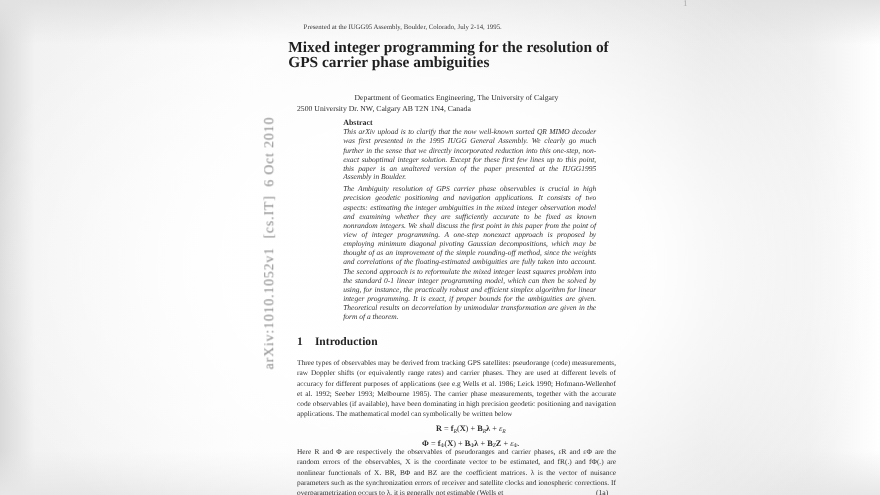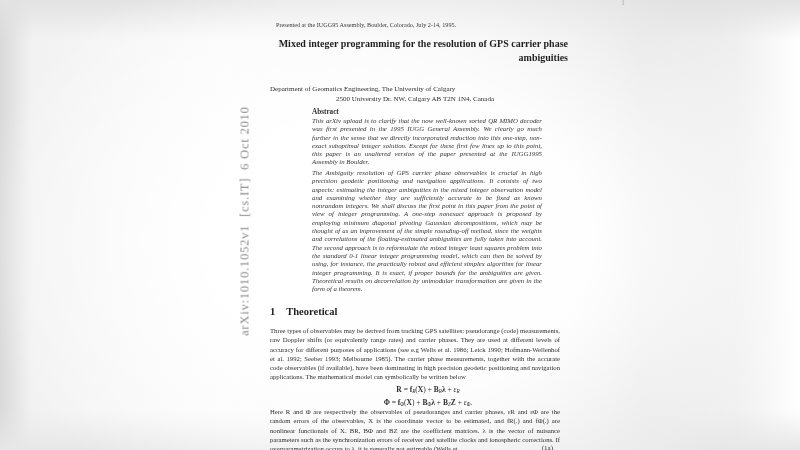--- a/index.html
+++ b/index.html
@@ -17,25 +17,25 @@
     white-space:pre;font-size:12.5px;letter-spacing:.8px;color:#8a8a8a;
     filter:blur(.5px);
   }
   .pageno{position:absolute;left:621px;top:-2px;font-size:8px;color:#aaa;}
   .paper{
     position:absolute;left:270px;top:0;width:290px;height:450px;
     color:#2e2e2e;filter:blur(.33px);
   }
   .blk{position:absolute;left:0;width:290px;}
   .note{top:21px;left:6px;font-size:6.2px;color:#3a3a3a;}
-  .title{top:37px;left:-8px;width:306px;text-align:right;font-weight:bold;font-size:10px;line-height:13.5px;color:#1f1f1f;}
+  .title{top:37px;left:-8px;width:306px;text-align:left;font-weight:bold;font-size:14px;line-height:13.5px;color:#1f1f1f;}
   .authors{top:74px;text-align:center;font-size:7px;}
   .authors span{margin:0 5px;}
-  .affil1{top:85px;font-size:7px;}
-  .affil2{top:95px;text-align:center;font-size:7px;}
+  .affil1{top:85px;text-align:center;font-size:7px;}
+  .affil2{top:95px;font-size:7px;}
   .abs-head{top:108px;left:42px;width:230px;font-weight:bold;font-size:7.2px;font-family:Liberation Serif, serif;}
   .abs{left:42px;width:230px;font-style:italic;font-size:6.8px;line-height:8.3px;text-align:justify;color:#333;}
   .abs-p1{top:117px;}
   .abs-p2{top:169px;}
   .sec-head{top:306px;font-weight:bold;font-size:10.5px;color:#1f1f1f;}
   .sec-head .secno{margin-right:11px;}
   .body{font-size:6.7px;line-height:9.25px;text-align:justify;}
   .body-p1{top:326px;}
   .body-p2{top:407px;}
   .eqrow{height:11px;}
@@ -63,21 +63,21 @@
     <div class="blk title">Mixed integer programming for the resolution of GPS carrier phase ambiguities</div>
 
     <div class="blk affil1">Department of Geomatics Engineering, The University of Calgary</div>
     <div class="blk affil2">2500 University Dr. NW, Calgary AB T2N 1N4, Canada</div>
 
     <div class="blk abs-head">Abstract</div>
     <div class="blk abs abs-p1">This arXiv upload is to clarify that the now well-known sorted QR MIMO decoder was first presented in the 1995 IUGG General Assembly. We clearly go much further in the sense that we directly incorporated reduction into this one-step, non-exact suboptimal integer solution. Except for these first few lines up to this point, this paper is an unaltered version of the paper presented at the IUGG1995 Assembly in Boulder.</div>
     <div class="blk abs abs-p2">The Ambiguity resolution of GPS carrier phase observables is crucial in high precision geodetic positioning and navigation applications. It consists of two aspects: estimating the integer ambiguities in the mixed integer observation model and examining whether they are sufficiently accurate to be fixed as known nonrandom integers. We shall discuss the first point in this paper from the point of view of integer programming. A one-step nonexact approach is proposed by employing minimum diagonal pivoting Gaussian decompositions, which may be thought of as an improvement of the simple rounding-off method, since the weights and correlations of the floating-estimated ambiguities are fully taken into account. The second approach is to reformulate the mixed integer least squares problem into the standard 0-1 linear integer programming model, which can then be solved by using, for instance, the practically robust and efficient simplex algorithm for linear integer programming. It is exact, if proper bounds for the ambiguities are given. Theoretical results on decorrelation by unimodular transformation are given in the form of a theorem.</div>
 
     <div class="blk sec-head">
-      <span class="secno">1</span><span>Theoretical</span>
+      <span class="secno">1</span><span>Introduction</span>
     </div>
 
     <div class="blk body body-p1">Three types of observables may be derived from tracking GPS satellites: pseudorange (code) measurements, raw Doppler shifts (or equivalently range rates) and carrier phases. They are used at different levels of accuracy for different purposes of applications (see e.g Wells et al. 1986; Leick 1990; Hofmann-Wellenhof et al. 1992; Seeber 1993; Melbourne 1985). The carrier phase measurements, together with the accurate code observables (if available), have been dominating in high precision geodetic positioning and navigation applications. The mathematical model can symbolically be written below</div>
 
     <div class="blk eqrow eq1a">
       <span class="eqf"><span class="rt-b">R</span><span> = </span><span class="rt-b">f</span><span class="rt-i rt-s">R</span><span>(</span><span class="rt-b">X</span><span>) + </span><span class="rt-b">B</span><span class="rt-i rt-s">R</span><span class="rt-b">λ</span><span> + </span><span class="rt-i">ε</span><span class="rt-i rt-s">R</span></span>
       <span class="eqno">(1a)</span>
     </div>
     <div class="blk eqrow eq1b">
       <span class="eqf"><span class="rt-b">Φ</span><span> = </span><span class="rt-b">f</span><span class="rt-s">Φ</span><span>(</span><span class="rt-b">X</span><span>) + </span><span class="rt-b">B</span><span class="rt-s">Φ</span><span class="rt-b">λ</span><span> + </span><span class="rt-b">B</span><span class="rt-i rt-s">Z</span><span class="rt-b">Z</span><span> + </span><span class="rt-i">ε</span><span class="rt-s">Φ</span><span>.</span></span>

